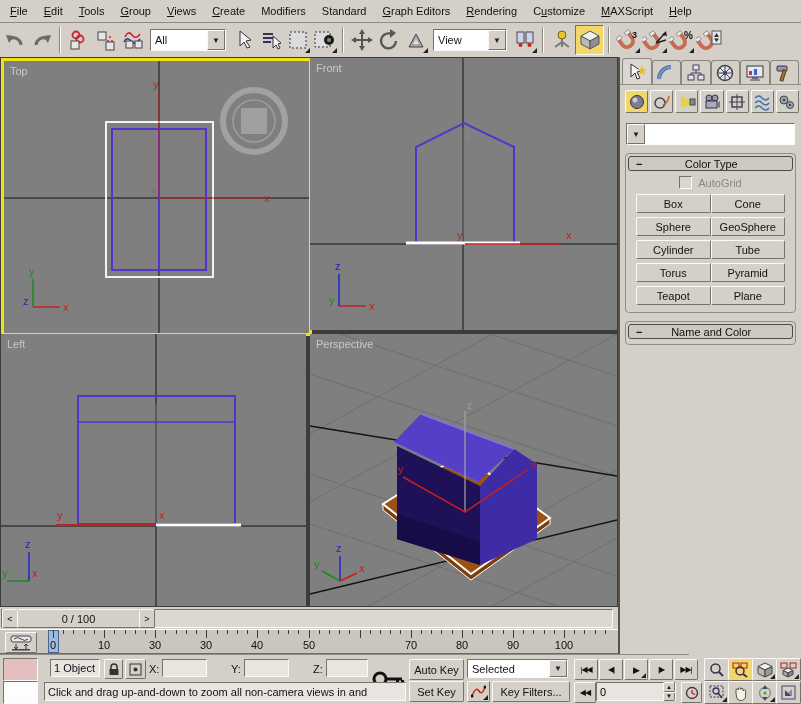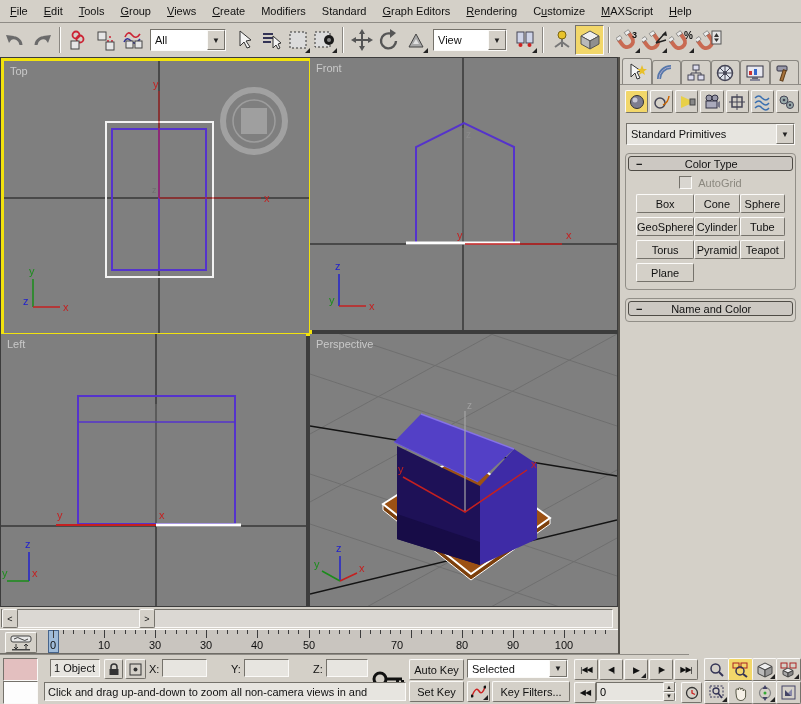--- a/index.html
+++ b/index.html
@@ -56,21 +56,21 @@
   .cp-cats{display:flex;gap:2px;padding:5px 2px 4px 5px}
   .cp-cat{width:22px;height:21px}
   .cp-dd-wrap{margin:6px 6px 4px 6px}
   .rollout{margin:8px 5px 0 5px;border:1px solid #918e87;border-radius:4px;padding:2px 2px 5px 2px}
   .rollout-header{height:13px;background:#ccc8c2;border:1px solid #4e4b45;border-radius:3px;
                   display:flex;align-items:center}
   .rollout-minus{margin:0 0 0 7px;font-weight:bold}
   .rollout-title{flex:1;text-align:center;padding-right:12px}
   .autogrid-row{display:flex;align-items:center;gap:6px;justify-content:center;margin:5px 0 3px 0;color:#8b887f}
   .checkbox{width:11px;height:11px;background:#d9d6d0;border:1px solid;border-color:#75726b #fbfaf8 #fbfaf8 #75726b}
-  .ot-grid{display:grid;grid-template-columns:1fr 1fr 1fr;gap:4px 0;padding:2px 8px}
+  .ot-grid{display:grid;grid-template-columns:1fr 1fr;gap:4px 0;padding:2px 8px}
   .ot-btn{height:17px;font-size:11px}
   .nc-row{display:flex;gap:4px;align-items:center;padding:6px 5px 2px 5px}
   .nc-input{flex:1;height:18px;background:#e7e5e0;border:1px solid;border-color:#75726b #fbfaf8 #fbfaf8 #75726b;
             font:11px "Liberation Sans",sans-serif;padding:0 3px}
   .nc-swatch{width:19px;height:18px;border:1px solid #4e4b45}
 
   
   .time-slider{position:absolute;left:0;top:607px;width:618px;height:22px;background:var(--chrome)}
   .ts-track{position:absolute;left:1px;top:2px;width:610px;height:17px;background:#dbd8d3;
             border:1px solid;border-color:#75726b #fbfaf8 #fbfaf8 #75726b}
@@ -512,21 +512,20 @@
             <circle cx="6" cy="7" r="4" fill="#9aa" stroke="#445"></circle>
             <circle cx="12" cy="12" r="3.5" fill="#9aa" stroke="#445"></circle>
             <circle cx="6" cy="7" r="1.3" fill="#445"></circle>
             <circle cx="12" cy="12" r="1.2" fill="#445"></circle>
           </svg>
       </div>
     </div>
 
     <div class="cp-dd-wrap">
       <div class="dropdown" style="height:20px">
-        <div class="dd-text" style="background:#e7e5e0">Standard Primitives</div>
         <div class="dd-arrow">▼</div>
       </div>
     </div>
 
     <div class="rollout">
       <div class="rollout-header">
         <span class="rollout-minus">−</span>
         <span class="rollout-title">Color Type</span>
       </div>
       <div class="autogrid-row">
@@ -552,20 +551,23 @@
         <span class="rollout-minus">−</span>
         <span class="rollout-title">Name and Color</span>
       </div>
     </div>
   </div>
 
   <div class="time-slider">
     <div class="ts-track"></div>
     <div class="btn ts-btn" style="left:2px;width:14px">
       <span>&lt;</span>
+    </div>
+    <div class="btn ts-slider">
+      <span>0 / 100</span>
     </div>
     <div class="btn ts-btn" style="left:139px;width:14px">
       <span>&gt;</span>
     </div>
   </div>
 
   <div class="track-bar" id="track-bar">
     <div class="btn" style="position:absolute;left:5px;top:2px;width:30px;height:19px">
       <svg width="24" height="16">
           <rect x="2" y="1" width="20" height="6" rx="2" fill="#e8e8e8" stroke="#444"></rect>
@@ -630,21 +632,21 @@
       <div class="tick" style="left: 584px; height: 4px;"></div>
       <div class="tick" style="left: 595px; height: 4px;"></div>
       <div class="tick" style="left: 605px; height: 4px;"></div>
       <div class="tick-label" style="left: 53px;">0</div>
       <div class="tick-label" style="left: 104px;">10</div>
       <div class="tick-label" style="left: 155px;">30</div>
       <div class="tick-label" style="left: 206px;">30</div>
       <div class="tick-label" style="left: 257px;">40</div>
       <div class="tick-label" style="left: 309px;">50</div>
       <div class="tick-label" style="left: 368px; margin-top: 47px;">60</div>
-      <div class="tick-label" style="left: 397px; text-align: center;">70</div>
+      <div class="tick-label" style="left: 411px; text-align: center;">70</div>
       <div class="tick-label" style="left: 462px;">80</div>
       <div class="tick-label" style="left: 513px;">90</div>
       <div class="tick-label" style="left: 564px;">100</div>
     </div>
 
   <div class="status-bar">
     <div class="abs listener-pink"></div>
     <div class="abs listener-white"></div>
 
     <div class="abs field small-field" style="left:50px;top:4px;width:50px">

